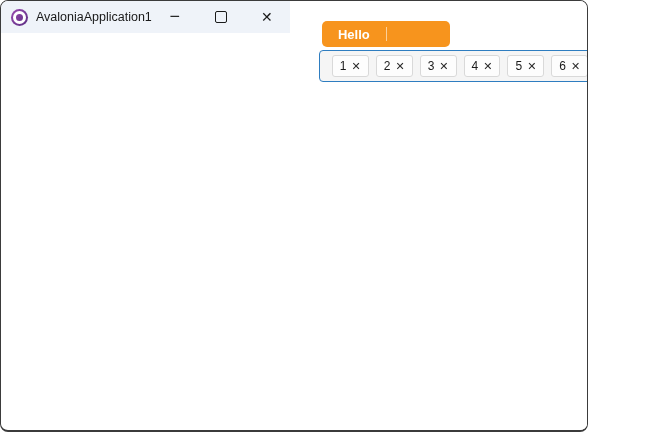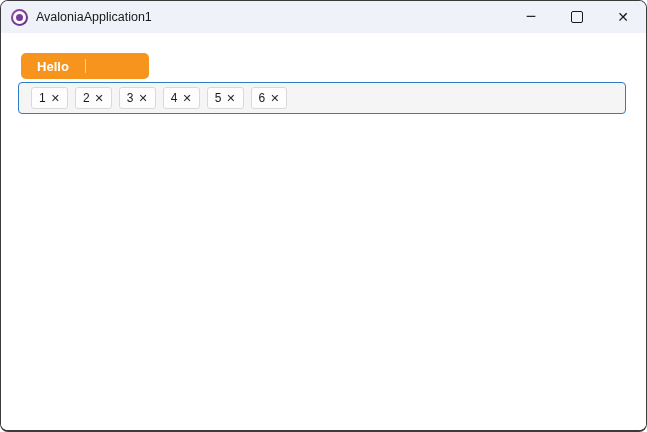--- a/index.html
+++ b/index.html
@@ -1,29 +1,29 @@
 <!DOCTYPE html>
 <html><head>
 <meta charset="utf-8">
 <style>
   html, body { margin: 0; padding: 0; background: #ffffff; }
   body {
     width: 647px; height: 432px;
     font-family: "Liberation Sans", sans-serif;
   }
   .window {
-    width: 647px; height: 432px;
+    width: 588px; height: 432px;
     box-sizing: border-box;
     border: 1px solid #3b3b3b;
     border-bottom-width: 2px;
     border-radius: 8px;
     overflow: hidden;
     background: #ffffff;
     display: flex;
-    flex-direction: column;
+    gap: 12px;
   }
   
   .titlebar {
     height: 32px;
     flex-shrink: 0;
     background: #eff3f9;
     display: flex;
     align-items: center;
     padding-left: 10px;
   }

